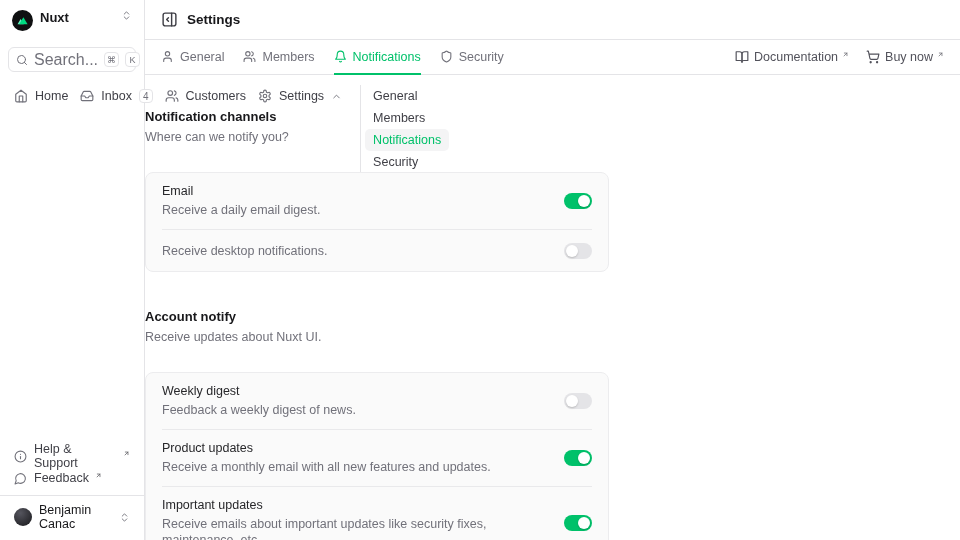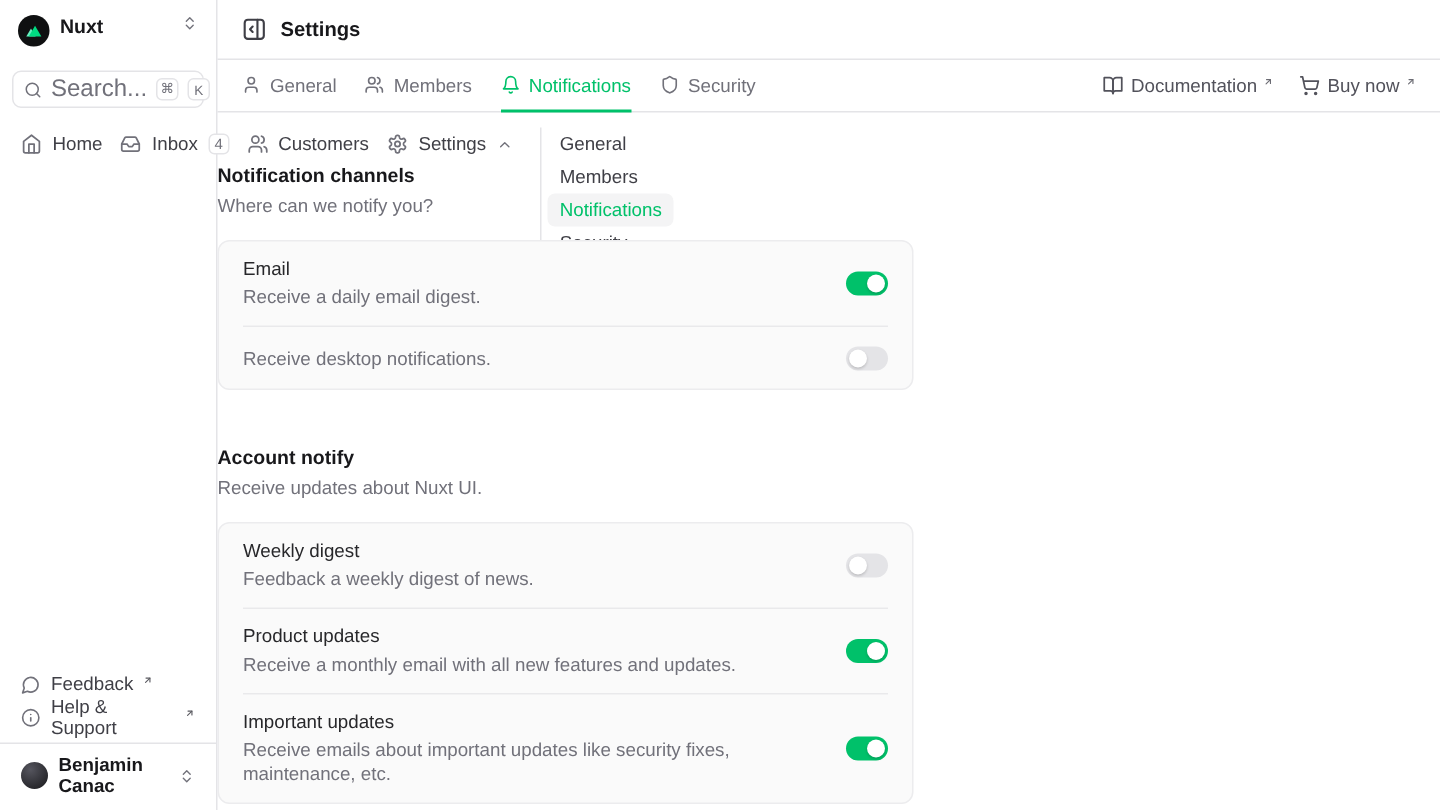--- a/index.html
+++ b/index.html
@@ -35,40 +35,40 @@
   .chev-end{margin-left:auto;color:var(--muted);}
   .subtree{margin-left:12px;border-left:1px solid var(--border);padding-left:4px;display:flex;flex-direction:column;}
   .sub-item{height:22px;display:flex;align-items:center;padding:0 8px;font-size:12.5px;color:var(--text);border-radius:5px;cursor:pointer;}
   .sub-item.active{background:var(--hl-bg);color:var(--green);font-weight:500;}
   .spacer{flex:1;}
   .footer-item{height:22px;display:flex;align-items:center;gap:7px;padding:0 6px;font-size:12.5px;color:var(--text);cursor:pointer;}
   .footer-item .ni{color:var(--muted);}
   .sidebar-divider{border-top:1px solid var(--border);margin:6px -8px 0;}
   .user-row{display:flex;align-items:center;gap:7px;padding:7px 6px 3px;cursor:pointer;}
   .avatar{width:18px;height:18px;border-radius:50%;background:radial-gradient(circle at 35% 28%,#55555e,#17171a);}
-  .user-name{font-size:12.5px;font-weight:700;color:var(--heading);flex:1;}
+  .user-name{font-size:12.5px;font-weight:400;color:var(--heading);flex:1;}
   .ext{color:inherit;transform:translateY(-3px);margin-left:-1px;opacity:.85;}
 
   
   .main{flex:1;display:flex;flex-direction:column;min-width:0;}
   .main-header{height:40px;min-height:40px;display:flex;align-items:center;gap:9px;padding:0 16px;border-bottom:1px solid var(--border);}
   .collapse-icon{color:var(--text);cursor:pointer;}
   .main-title{font-size:13.5px;font-weight:700;color:var(--heading);}
   .tab-bar{height:35px;min-height:35px;display:flex;align-items:stretch;gap:19px;padding:0 16px;border-bottom:1px solid var(--border);}
   .tab{display:flex;align-items:center;gap:6px;font-size:12.5px;color:var(--muted);border-bottom:2px solid transparent;margin-bottom:-1px;cursor:pointer;}
   .tab.active{color:var(--green);border-bottom-color:var(--green);font-weight:500;}
   .header-links{margin-left:auto;display:flex;align-items:center;gap:17px;}
   .hlink{display:flex;align-items:center;gap:5px;font-size:12.5px;color:#52525b;cursor:pointer;}
 
   .content{flex:1;overflow:auto;display:flex;}
   .col{width:464px;padding:34px 0 20px;}
   .section + .section{margin-top:37px;}
   .sec-title{font-size:13px;font-weight:700;color:var(--heading);}
   .sec-sub{font-size:12.5px;color:var(--muted);margin-top:6px;}
-  .card{margin-top:16px;background:var(--card-bg);border:1px solid var(--card-border);border-radius:8px;}
+  .card{margin-top:28px;background:var(--card-bg);border:1px solid var(--card-border);border-radius:8px;}
   .row{display:flex;align-items:center;justify-content:space-between;gap:16px;padding:11px 16px;}
   .row-label{font-size:12.5px;font-weight:500;color:#27272a;line-height:1.25;}
   .row-desc{font-size:12.5px;color:var(--muted);margin-top:3px;line-height:1.25;}
   .row-divider{border-top:1px solid var(--row-divider);margin:0 16px;}
   .toggle{width:28px;height:16px;border-radius:999px;background:#e4e4e7;position:relative;cursor:pointer;flex:none;}
   .toggle::after{content:"";position:absolute;top:2px;left:2px;width:12px;height:12px;border-radius:50%;background:#fff;box-shadow:0 1px 2px rgba(0,0,0,.18);}
   .toggle.on{background:var(--green);}
   .toggle.on::after{left:14px;}
 </style>
 </head>
@@ -165,40 +165,40 @@
             <span>Security</span>
           </div>
       </div>
     </nav>
 
     <div class="spacer"></div>
 
     <div class="footer-item">
       <span class="ni">
         <svg width="13" height="13" viewBox="0 0 24 24" fill="none" stroke="currentColor" stroke-width="2" stroke-linecap="round" stroke-linejoin="round">
-            <path d="M7.9 20A9 9 0 1 0 4 16.1L2 22Z"></path>
-          </svg>
-      </span>
-      <span>Feedback</span>
+            <circle cx="12" cy="12" r="10"></circle>
+            <path d="M12 16v-4"></path>
+            <path d="M12 8h.01"></path>
+          </svg>
+      </span>
+      <span>Help &amp; Support</span>
       <span class="ext">
         <svg width="7" height="7" viewBox="0 0 24 24" fill="none" stroke="currentColor" stroke-width="2.6" stroke-linecap="round" stroke-linejoin="round">
             <path d="M7 17 17 7"></path>
             <path d="M8 7h9v9"></path>
           </svg>
       </span>
     </div>
     <div class="footer-item">
       <span class="ni">
         <svg width="13" height="13" viewBox="0 0 24 24" fill="none" stroke="currentColor" stroke-width="2" stroke-linecap="round" stroke-linejoin="round">
-            <circle cx="12" cy="12" r="10"></circle>
-            <path d="M12 16v-4"></path>
-            <path d="M12 8h.01"></path>
-          </svg>
-      </span>
-      <span>Help &amp; Support</span>
+            <path d="M7.9 20A9 9 0 1 0 4 16.1L2 22Z"></path>
+          </svg>
+      </span>
+      <span>Feedback</span>
       <span class="ext">
         <svg width="7" height="7" viewBox="0 0 24 24" fill="none" stroke="currentColor" stroke-width="2.6" stroke-linecap="round" stroke-linejoin="round">
             <path d="M7 17 17 7"></path>
             <path d="M8 7h9v9"></path>
           </svg>
       </span>
     </div>
 
     <div class="sidebar-divider"></div>
 

